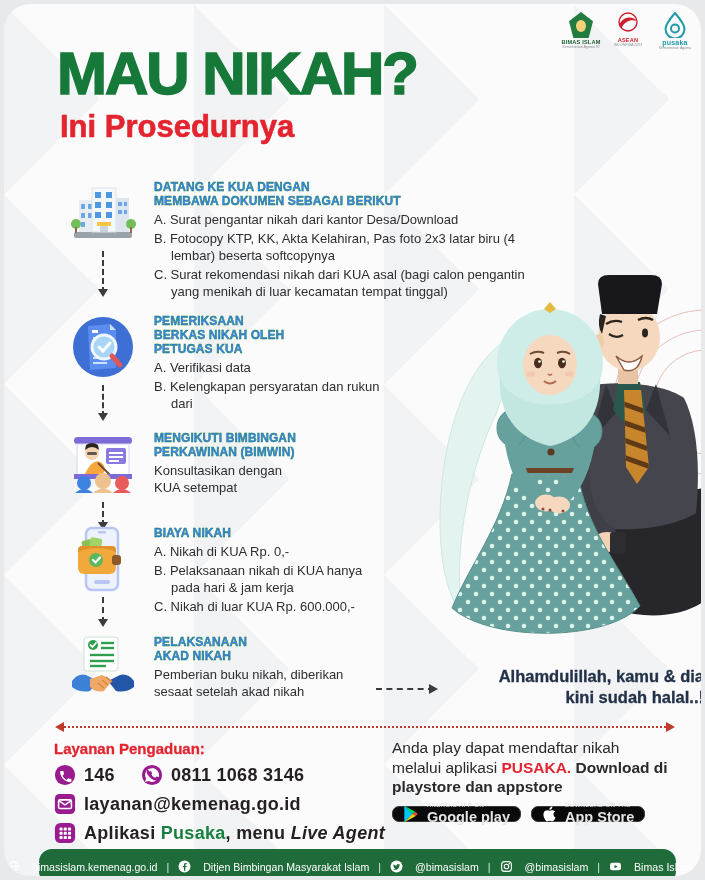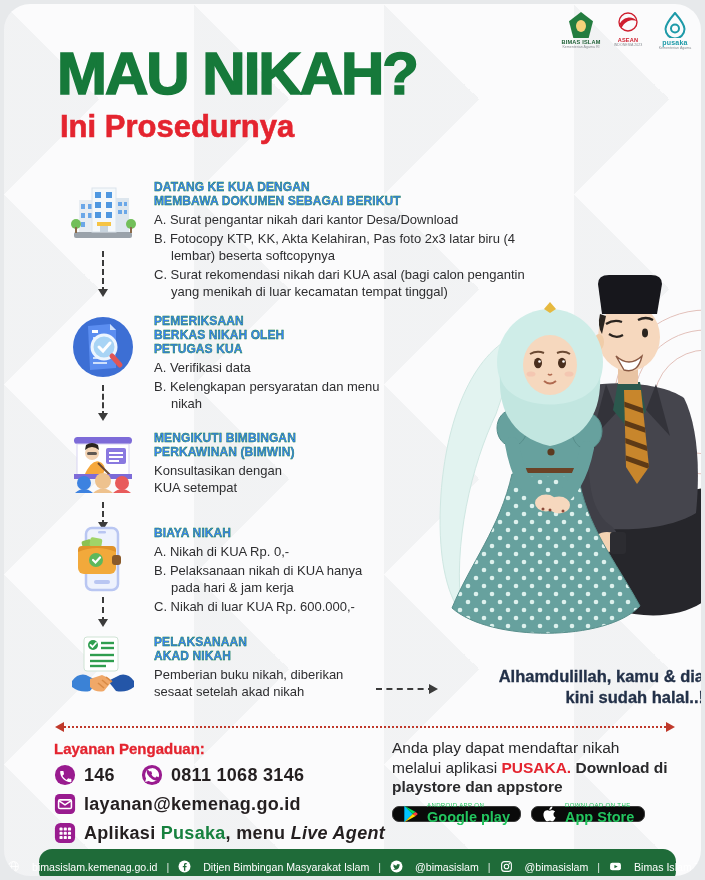--- a/index.html
+++ b/index.html
@@ -85,21 +85,21 @@
   .c-text .pusaka-green { color:#17813f; }
   .c-text .italic { font-style:italic; }
 
   
   .register { position:absolute; left:388px; top:734px; width:292px; z-index:3; }
   .register-text { font-size:15.5px; color:#2a2a2c; line-height:1.26; width:278px; }
   .register-text .app-red { color:#e4242f; font-weight:bold; }
   .register-text .bold { font-weight:bold; }
   .badges { display:flex; margin-top:9px; gap:10px; }
   .badge { background:#0a0a0a; border:1px solid #3a3a3a; border-radius:7px; height:16px;
-      display:flex; align-items:center; padding:0 10px 0 8px; color:#22c55e; cursor:pointer; }
+      display:flex; align-items:center; padding:0 10px 0 8px; color:#e5e5e5; cursor:pointer; }
   .badge-txt { margin-left:6px; display:flex; flex-direction:column; line-height:1; }
   .badge-top { font-size:6px; letter-spacing:.4px; text-transform:uppercase; }
   .badge-bottom { font-size:14.5px; font-weight:bold; margin-top:2px; white-space:nowrap; }
 
   
   .footbar { position:absolute; left:35px; top:845px; width:637px; height:35px;
       background:#1f6b39; border-radius:13px; z-index:4;
       display:flex; align-items:center; justify-content:center; gap:7px;
       color:#fff; font-size:10.6px; }
   .f-link { display:flex; align-items:center; gap:12px; white-space:nowrap; cursor:pointer; }
@@ -281,21 +281,21 @@
           <path d="M42 42 l8 9" stroke="#e05656" stroke-width="5" stroke-linecap="round"></path>
         </svg>
         <div class="connector c2"></div>
       </div>
       <div class="step-text">
         <div class="step-title">PEMERIKSAAN
 BERKAS NIKAH OLEH
 PETUGAS KUA</div>
         <div class="step-items">
           <div class="step-item">A. Verifikasi data</div>
-          <div class="step-item">B. Kelengkapan persyaratan dan menu nikah</div>
+          <div class="step-item">B. Kelengkapan persyaratan dan rukun dari</div>
         </div>
       </div>
     </div>
 
     <div class="step s3">
       <div class="icon-col">
         <svg class="step-icon" viewBox="0 0 66 66">
           <rect x="4" y="6" width="58" height="7" rx="3.5" fill="#7d6bd8"></rect>
           <rect x="7" y="13" width="52" height="32" fill="#fff" stroke="#d8d3f2"></rect>
           <rect x="36" y="17" width="20" height="16" rx="2" fill="#8a79e0"></rect>

